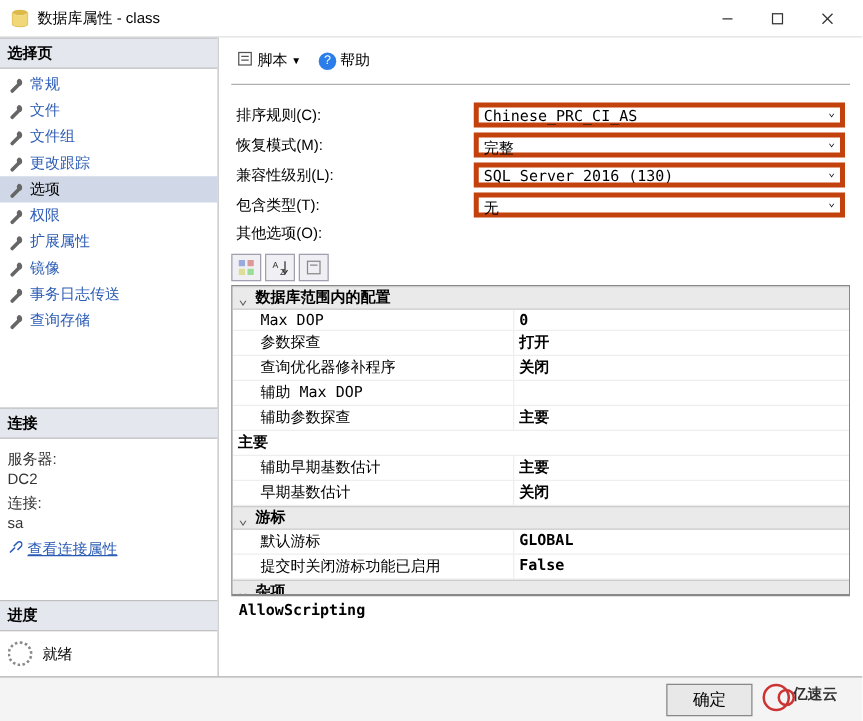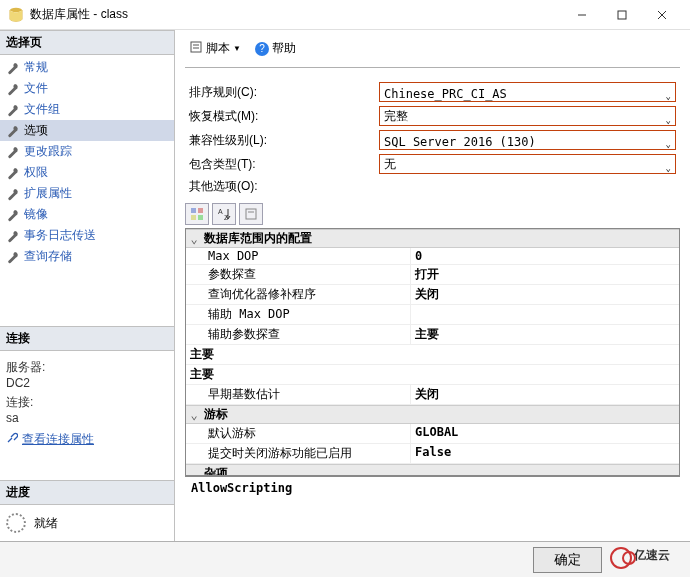--- a/index.html
+++ b/index.html
@@ -25,21 +25,21 @@
 .progress-block { padding: 8px 6px; display: flex; align-items: center; gap: 8px; }
 .spinner { width: 20px; height: 20px; border: 2px dotted #888; border-radius: 50%; }
 .content { flex: 1; display: flex; flex-direction: column; padding: 8px 10px; }
 .toolbar-top { display: flex; align-items: center; gap: 6px; padding-bottom: 6px; }
 .toolbar-top .tbtn { display: flex; align-items: center; gap: 3px; padding: 2px 4px; }
 .tbtn .dd { font-size: 8px; }
 .help-circle { width: 14px; height: 14px; border-radius: 50%; background: #2b7de9; color: #fff; display: inline-flex; align-items: center; justify-content: center; font-size: 10px; }
 .form-area { padding: 8px 4px 4px 4px; }
 .form-row { display: flex; align-items: center; margin-bottom: 4px; }
 .form-row .fl { width: 190px; }
-.form-row .fv { flex: 1; border: 1px solid #c2410c; height: 20px; display: flex; align-items: flex-end; padding: 0 4px; font-family: "SimSun", monospace; background: #fff; }
+.form-row .fv { flex: 1; border: 4px solid #c2410c; height: 20px; display: flex; align-items: flex-start; padding: 0 4px; font-family: "SimSun", monospace; background: #fff; }
 .form-row .fv .dd { margin-left: auto; font-size: 9px; }
 .prop-toolbar { display: flex; gap: 3px; margin-bottom: 3px; }
 .prop-toolbar .pbtn { width: 24px; height: 22px; border: 1px solid #a0a0b0; background: #f0f0f4; display: flex; align-items: center; justify-content: center; }
 .prop-grid { border: 1px solid #888; height: 248px; overflow: hidden; display: flex; flex-direction: column; }
 .pg-body { flex: 1; overflow-y: auto; background: #fff; }
 .pg-cat { display: flex; align-items: center; background: #eaeaea; border-bottom: 1px solid #ccc; border-top: 1px solid #ccc; }
 .pg-cat .exp { width: 16px; text-align: center; color: #555; font-family: monospace; }
 .pg-cat .catname { font-weight: bold; padding: 0 2px; }
 .pg-row { display: flex; border-bottom: 1px solid #eee; }
 .pg-row .pk { width: 225px; padding: 1px 2px 1px 22px; font-family: "SimSun", monospace; border-right: 1px solid #eee; }
@@ -98,31 +98,31 @@
               <path d="M9 2a3 3 0 0 1 .8 5.8L5 12.6a1.5 1.5 0 1 1-2.1-2.1L7.7 5.7A3 3 0 0 1 9 2z" fill="#666"></path>
             </svg></span>
           <span class="label">文件</span>
         </div>
         <div class="nav-item">
           <span class="wrench"><svg viewBox="0 0 14 14">
               <path d="M9 2a3 3 0 0 1 .8 5.8L5 12.6a1.5 1.5 0 1 1-2.1-2.1L7.7 5.7A3 3 0 0 1 9 2z" fill="#666"></path>
             </svg></span>
           <span class="label">文件组</span>
         </div>
+        <div class="nav-item">
+          <span class="wrench"><svg viewBox="0 0 14 14">
+              <path d="M9 2a3 3 0 0 1 .8 5.8L5 12.6a1.5 1.5 0 1 1-2.1-2.1L7.7 5.7A3 3 0 0 1 9 2z" fill="#666"></path>
+            </svg></span>
+          <span class="label">更改跟踪</span>
+        </div>
         <div class="nav-item selected">
           <span class="wrench"><svg viewBox="0 0 14 14">
               <path d="M9 2a3 3 0 0 1 .8 5.8L5 12.6a1.5 1.5 0 1 1-2.1-2.1L7.7 5.7A3 3 0 0 1 9 2z" fill="#666"></path>
             </svg></span>
           <span class="label">选项</span>
-        </div>
-        <div class="nav-item">
-          <span class="wrench"><svg viewBox="0 0 14 14">
-              <path d="M9 2a3 3 0 0 1 .8 5.8L5 12.6a1.5 1.5 0 1 1-2.1-2.1L7.7 5.7A3 3 0 0 1 9 2z" fill="#666"></path>
-            </svg></span>
-          <span class="label">更改跟踪</span>
         </div>
         <div class="nav-item">
           <span class="wrench"><svg viewBox="0 0 14 14">
               <path d="M9 2a3 3 0 0 1 .8 5.8L5 12.6a1.5 1.5 0 1 1-2.1-2.1L7.7 5.7A3 3 0 0 1 9 2z" fill="#666"></path>
             </svg></span>
           <span class="label">权限</span>
         </div>
         <div class="nav-item">
           <span class="wrench"><svg viewBox="0 0 14 14">
               <path d="M9 2a3 3 0 0 1 .8 5.8L5 12.6a1.5 1.5 0 1 1-2.1-2.1L7.7 5.7A3 3 0 0 1 9 2z" fill="#666"></path>
@@ -270,20 +270,21 @@
             <div class="pv"></div>
           </div>
           <div class="pg-row">
             <div class="pk">辅助参数探查</div>
             <div class="pv">主要</div>
           </div>
           <div class="pg-row">
             <div class="pv">主要</div>
           </div>
           <div class="pg-row">
+            <div class="pk">辅助早期基数估计</div>
             <div class="pv">主要</div>
           </div>
           <div class="pg-row">
             <div class="pk">早期基数估计</div>
             <div class="pv">关闭</div>
           </div>
           <div class="pg-cat">
             <span class="exp">⌄</span>
             <span class="catname">游标</span>
           </div>

